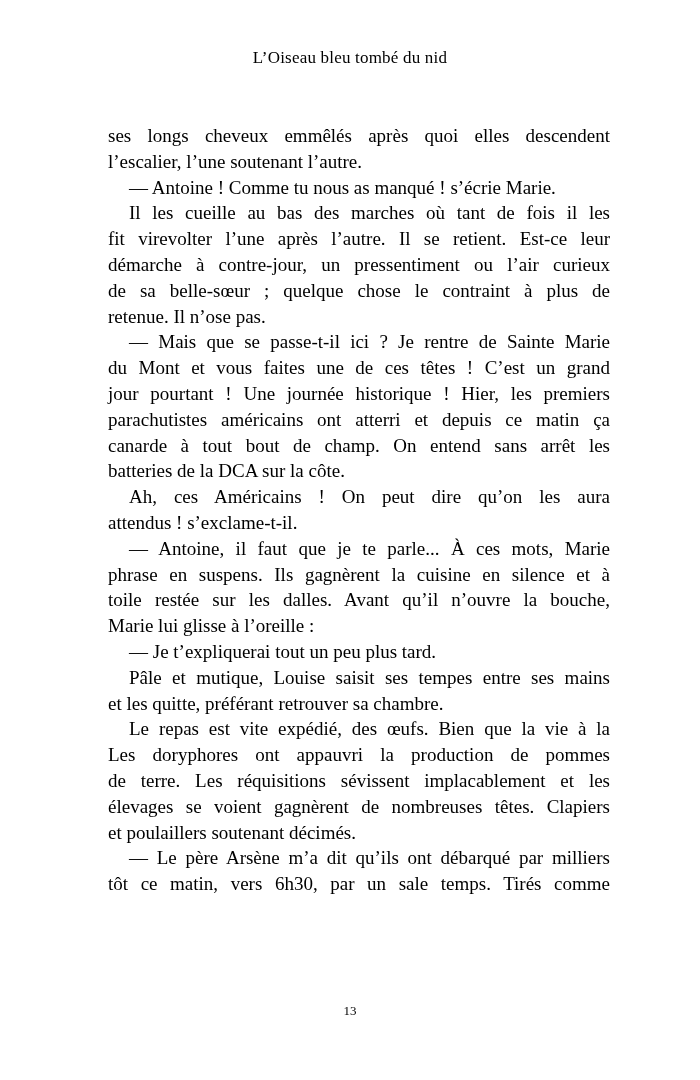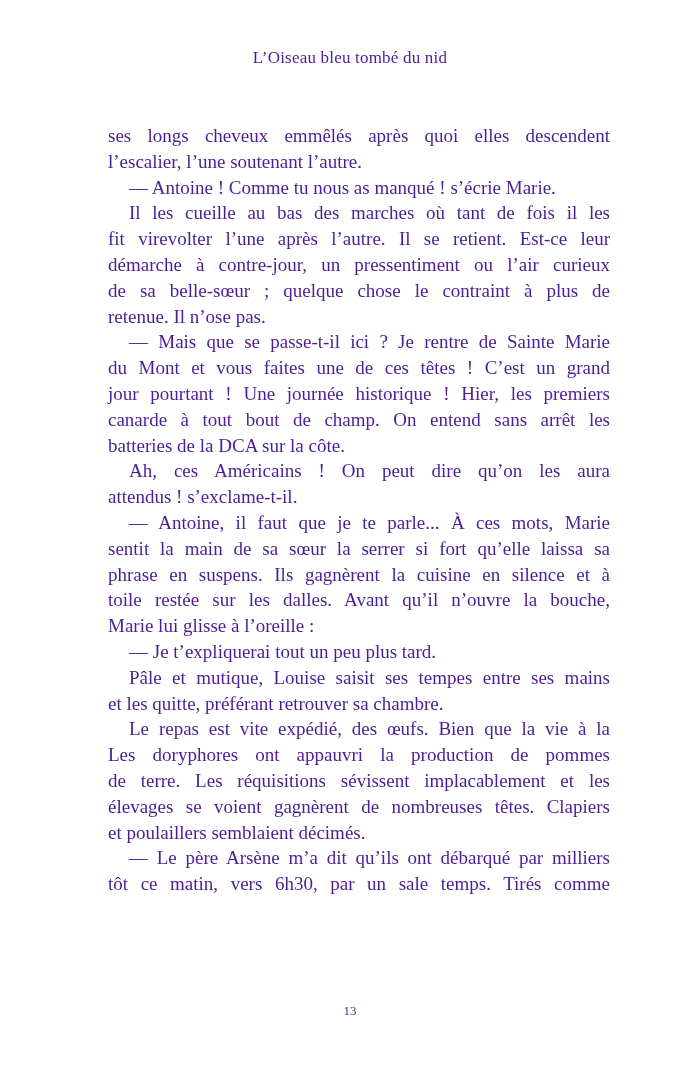--- a/index.html
+++ b/index.html
@@ -7,21 +7,21 @@
     margin: 0;
     padding: 0;
     background: #ffffff;
   }
   .page {
     position: relative;
     width: 700px;
     height: 1080px;
     background: #ffffff;
     font-family: "Liberation Serif", "DejaVu Serif", serif;
-    color: #4c1d95;
+    color: #000000;
     overflow: hidden;
   }
   .running-head {
     position: absolute;
     top: 48px;
     left: 0;
     width: 100%;
     text-align: center;
     font-size: 17px;
     line-height: 20px;
@@ -66,35 +66,35 @@
       <div class="line">l’escalier, l’une soutenant l’autre.</div>
       <div class="line indent">— Antoine ! Comme tu nous as manqué ! s’écrie Marie.</div>
       <div class="line indent just">Il les cueille au bas des marches où tant de fois il les</div>
       <div class="line just">fit virevolter l’une après l’autre. Il se retient. Est-ce leur</div>
       <div class="line just">démarche à contre-jour, un pressentiment ou l’air curieux</div>
       <div class="line just">de sa belle-sœur ; quelque chose le contraint à plus de</div>
       <div class="line">retenue. Il n’ose pas.</div>
       <div class="line indent just">— Mais que se passe-t-il ici ? Je rentre de Sainte Marie</div>
       <div class="line just">du Mont et vous faites une de ces têtes ! C’est un grand</div>
       <div class="line just">jour pourtant ! Une journée historique ! Hier, les premiers</div>
+      <div class="line just">parachutistes américains ont atterri et depuis ce matin ça</div>
       <div class="line just">canarde à tout bout de champ. On entend sans arrêt les</div>
       <div class="line">batteries de la DCA sur la côte.</div>
       <div class="line indent just">Ah, ces Américains ! On peut dire qu’on les aura</div>
       <div class="line">attendus ! s’exclame-t-il.</div>
       <div class="line indent just">— Antoine, il faut que je te parle... À ces mots, Marie</div>
-      <div class="line just">sentit la main de sa sœur la serrer si fort qu’elle laissa sa</div>
       <div class="line just">phrase en suspens. Ils gagnèrent la cuisine en silence et à</div>
       <div class="line just">toile restée sur les dalles. Avant qu’il n’ouvre la bouche,</div>
       <div class="line">Marie lui glisse à l’oreille :</div>
       <div class="line indent">— Je t’expliquerai tout un peu plus tard.</div>
       <div class="line indent just">Pâle et mutique, Louise saisit ses tempes entre ses mains</div>
       <div class="line">et les quitte, préférant retrouver sa chambre.</div>
       <div class="line indent just">Le repas est vite expédié, des œufs. Bien que la vie à la</div>
       <div class="line just">Les doryphores ont appauvri la production de pommes</div>
       <div class="line just">de terre. Les réquisitions sévissent implacablement et les</div>
       <div class="line just">élevages se voient gagnèrent de nombreuses têtes. Clapiers</div>
-      <div class="line">et poulaillers semblaient décimés.</div>
+      <div class="line">et poulaillers soutenant décimés.</div>
       <div class="line indent just">— Le père Arsène m’a dit qu’ils ont débarqué par milliers</div>
       <div class="line just">tôt ce matin, vers 6h30, par un sale temps. Tirés comme</div>
     </div>
 
   <div class="page-number">13</div>
 </div>
 
 </body></html>

